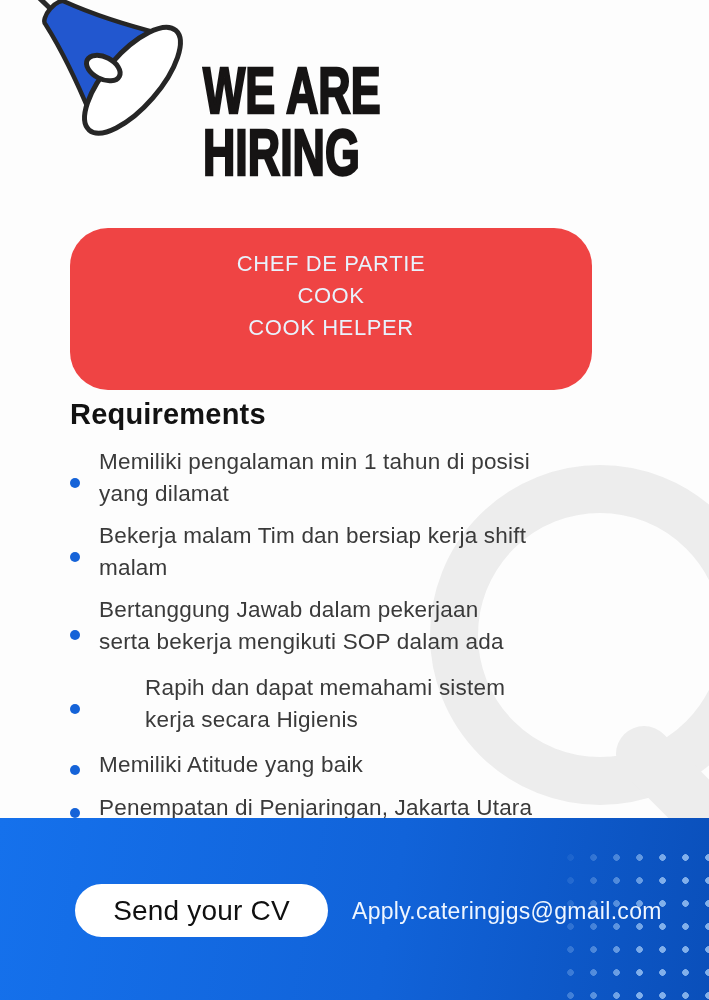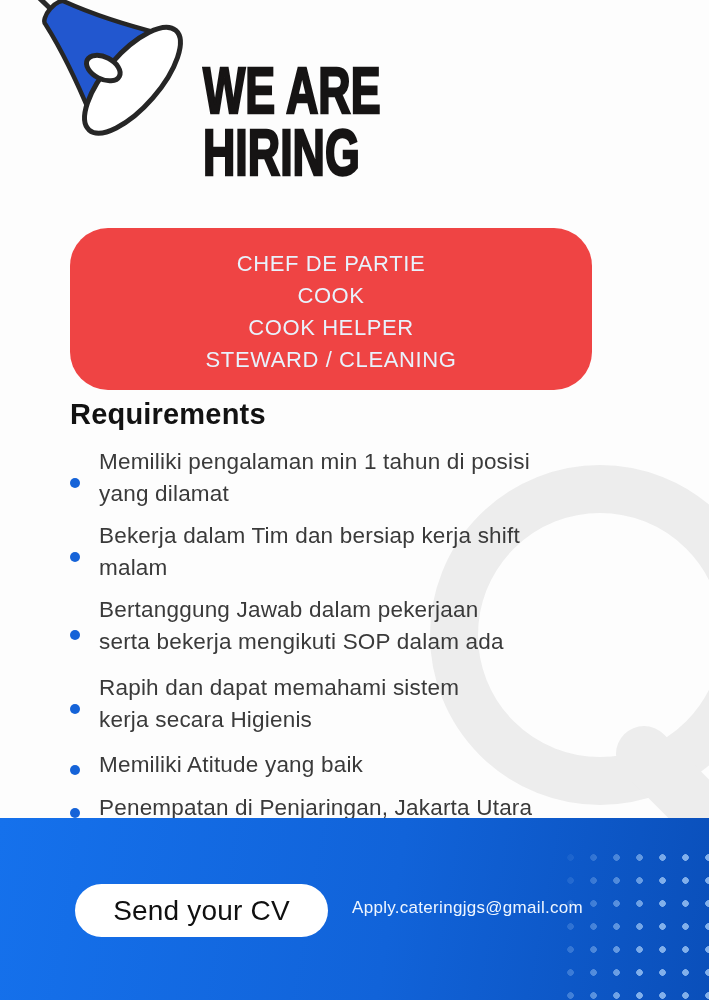--- a/index.html
+++ b/index.html
@@ -75,21 +75,21 @@
   .cta-button{
     position:absolute;left:75px;top:66px;width:253px;height:53px;
     background:#ffffff;border-radius:27px;border:none;
     display:flex;align-items:center;justify-content:center;
     font-family:"Liberation Sans", sans-serif;
     font-size:28px;font-weight:normal;color:#101010;letter-spacing:0.2px;
     cursor:pointer;
   }
   .cta-email{
     position:absolute;left:352px;top:80px;
-    font-size:17px;color:#eff6ff;letter-spacing:0.3px;
+    font-size:23px;color:#eff6ff;letter-spacing:0.3px;
   }
 </style>
 </head>
 <body>
 
 <div class="watermark">
   <svg width="289" height="363" viewBox="0 0 289 363" xmlns="http://www.w3.org/2000/svg">
     <circle cx="180" cy="180" r="146" fill="none" stroke="#ededed" stroke-width="48"></circle>
     <line x1="224" y1="299" x2="306" y2="381" stroke="#ededed" stroke-width="56" stroke-linecap="round"></line>
   </svg>
@@ -108,48 +108,47 @@
 
 <div class="title">
   <div>WE ARE</div>
   <div>HIRING</div>
 </div>
 
 <div class="positions-box">
   <div class="pos-line">CHEF DE PARTIE</div>
   <div class="pos-line">COOK</div>
   <div class="pos-line">COOK HELPER</div>
-  <div class="pos-line">STEWARD / CLEANING</div>
 </div>
 
 <div class="req-heading">Requirements</div>
 
 <div class="req-list">
   <div class="req-item">
     <span class="req-bullet"></span>
     <div class="req-text">
       <div>Memiliki pengalaman min 1 tahun di posisi</div>
       <div>yang dilamat</div>
     </div>
   </div>
   <div class="req-item">
     <span class="req-bullet"></span>
     <div class="req-text">
-      <div>Bekerja dalam Tim dan bersiap kerja shift</div>
+      <div>Bekerja malam Tim dan bersiap kerja shift</div>
       <div>malam</div>
     </div>
   </div>
   <div class="req-item">
     <span class="req-bullet" style="margin-top:18px;"></span>
     <div class="req-text">
       <div>Bertanggung Jawab dalam pekerjaan</div>
       <div>serta bekerja mengikuti SOP dalam ada</div>
     </div>
   </div>
-  <div class="req-item" style="margin-top:15px;">
+  <div class="req-item" style="margin-top:15px;gap:46px;">
     <span class="req-bullet"></span>
     <div class="req-text">
       <div>Rapih dan dapat memahami sistem</div>
       <div>kerja secara Higienis</div>
     </div>
   </div>
   <div class="req-item" style="margin-top:14px;">
     <span class="req-bullet"></span>
     <div class="req-text">
       <div>Memiliki Atitude yang baik</div>

